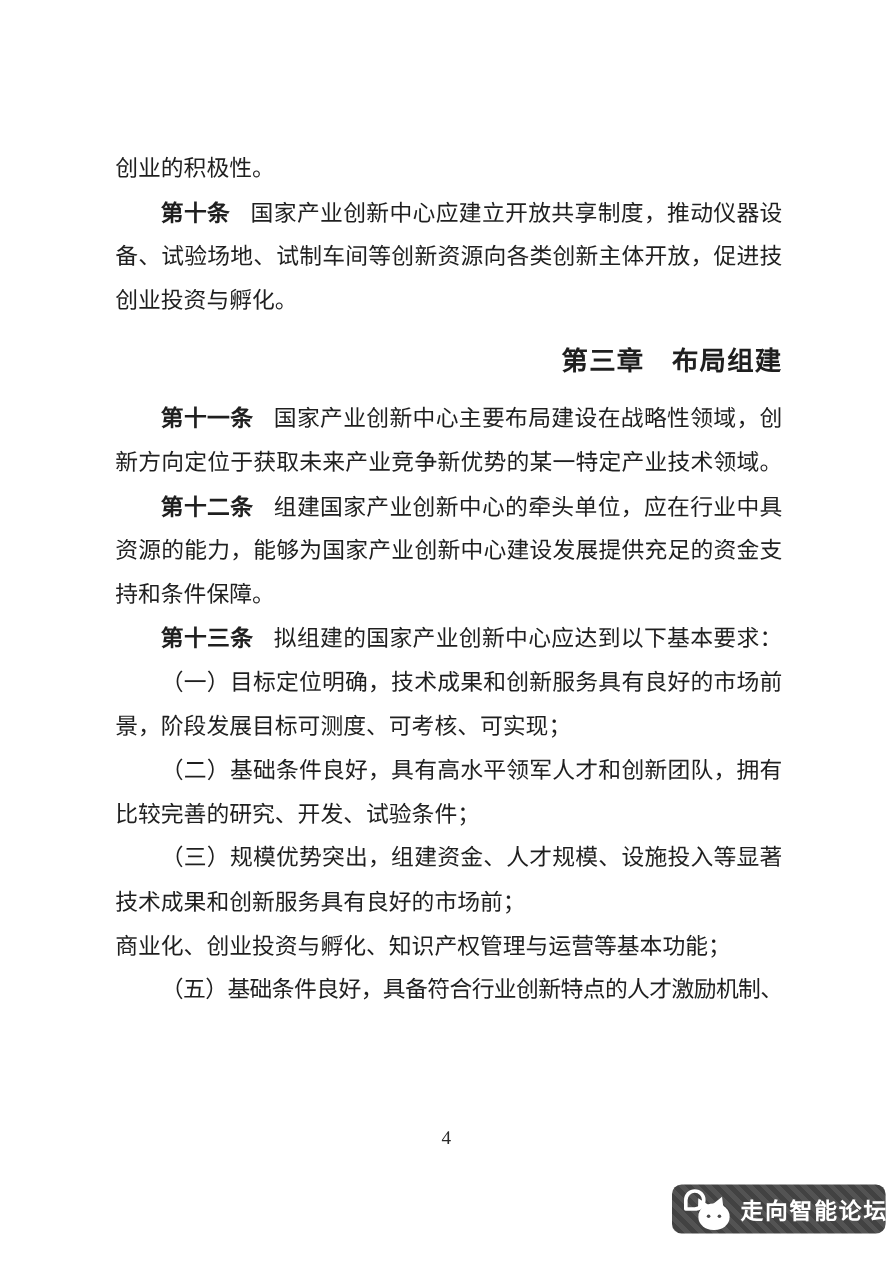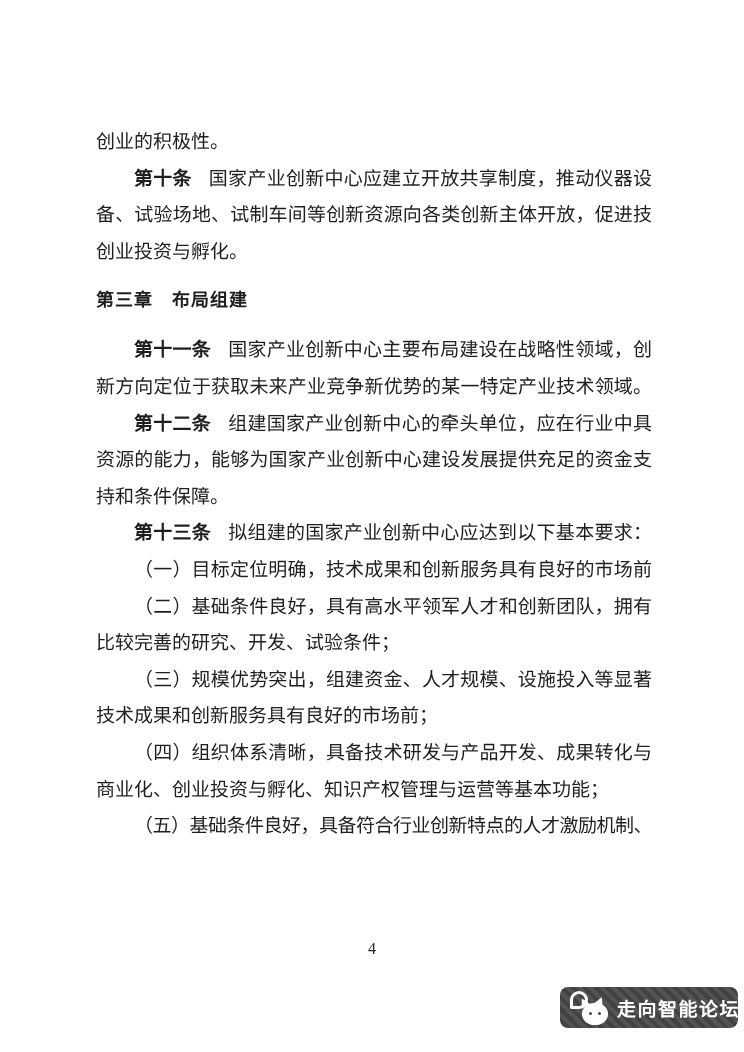--- a/index.html
+++ b/index.html
@@ -35,24 +35,24 @@
   }
   .line.tight { letter-spacing: -0.6px; }
   .seg { font-weight: normal; }
   .seg-b {
     font-weight: 700;
     font-family: "Liberation Sans", "DejaVu Sans", sans-serif;
     margin-right: 17px;
     margin-top: 17px;
   }
   .heading {
-    font-size: 18px;
+    font-size: 22px;
     font-weight: 700;
     font-family: "Liberation Sans", "DejaVu Sans", sans-serif;
-    text-align: left;
+    text-align: right;
     height: 37px;
     line-height: 37px;
     margin: 12px 0 13px 0;
     letter-spacing: 1px;
   }
   .page-number {
     position: absolute;
     left: 0;
     right: 0;
     top: 940px;
@@ -133,25 +133,25 @@
     <div class="line fill"><span class="seg">备、试验场地、试制车间等创新资源向各类创新主体开放，促进技</span></div>
     <div class="line"><span class="seg">创业投资与孵化。</span></div>
     <div class="heading">第三章　布局组建</div>
     <div class="line fill indent"><span class="seg seg-b">第十一条</span><span class="seg">国家产业创新中心主要布局建设在战略性领域，创</span></div>
     <div class="line fill"><span class="seg">新方向定位于获取未来产业竞争新优势的某一特定产业技术领域。</span></div>
     <div class="line fill indent"><span class="seg seg-b">第十二条</span><span class="seg">组建国家产业创新中心的牵头单位，应在行业中具</span></div>
     <div class="line fill"><span class="seg">资源的能力，能够为国家产业创新中心建设发展提供充足的资金支</span></div>
     <div class="line"><span class="seg">持和条件保障。</span></div>
     <div class="line fill indent"><span class="seg seg-b">第十三条</span><span class="seg">拟组建的国家产业创新中心应达到以下基本要求：</span></div>
     <div class="line fill indent"><span class="seg">（一）目标定位明确，技术成果和创新服务具有良好的市场前</span></div>
+    <div class="line"><span class="seg">景，阶段发展目标可测度、可考核、可实现；</span></div>
     <div class="line fill indent"><span class="seg">（二）基础条件良好，具有高水平领军人才和创新团队，拥有</span></div>
     <div class="line"><span class="seg">比较完善的研究、开发、试验条件；</span></div>
     <div class="line fill indent"><span class="seg">（三）规模优势突出，组建资金、人才规模、设施投入等显著</span></div>
     <div class="line"><span class="seg">技术成果和创新服务具有良好的市场前；</span></div>
-    <div class="line fill indent"><span class="seg">（四）组织体系清晰，具备技术研发与产品开发、成果转化与</span></div>
     <div class="line"><span class="seg">商业化、创业投资与孵化、知识产权管理与运营等基本功能；</span></div>
     <div class="line fill indent tight"><span class="seg">（五）基础条件良好，具备符合行业创新特点的人才激励机制、</span></div>
   </div>
 
 <div class="page-number">4</div>
 
 <div class="watermark">
   <span class="wm-logo">
     <span class="bubble"></span>
     <span class="ear-l"></span>

